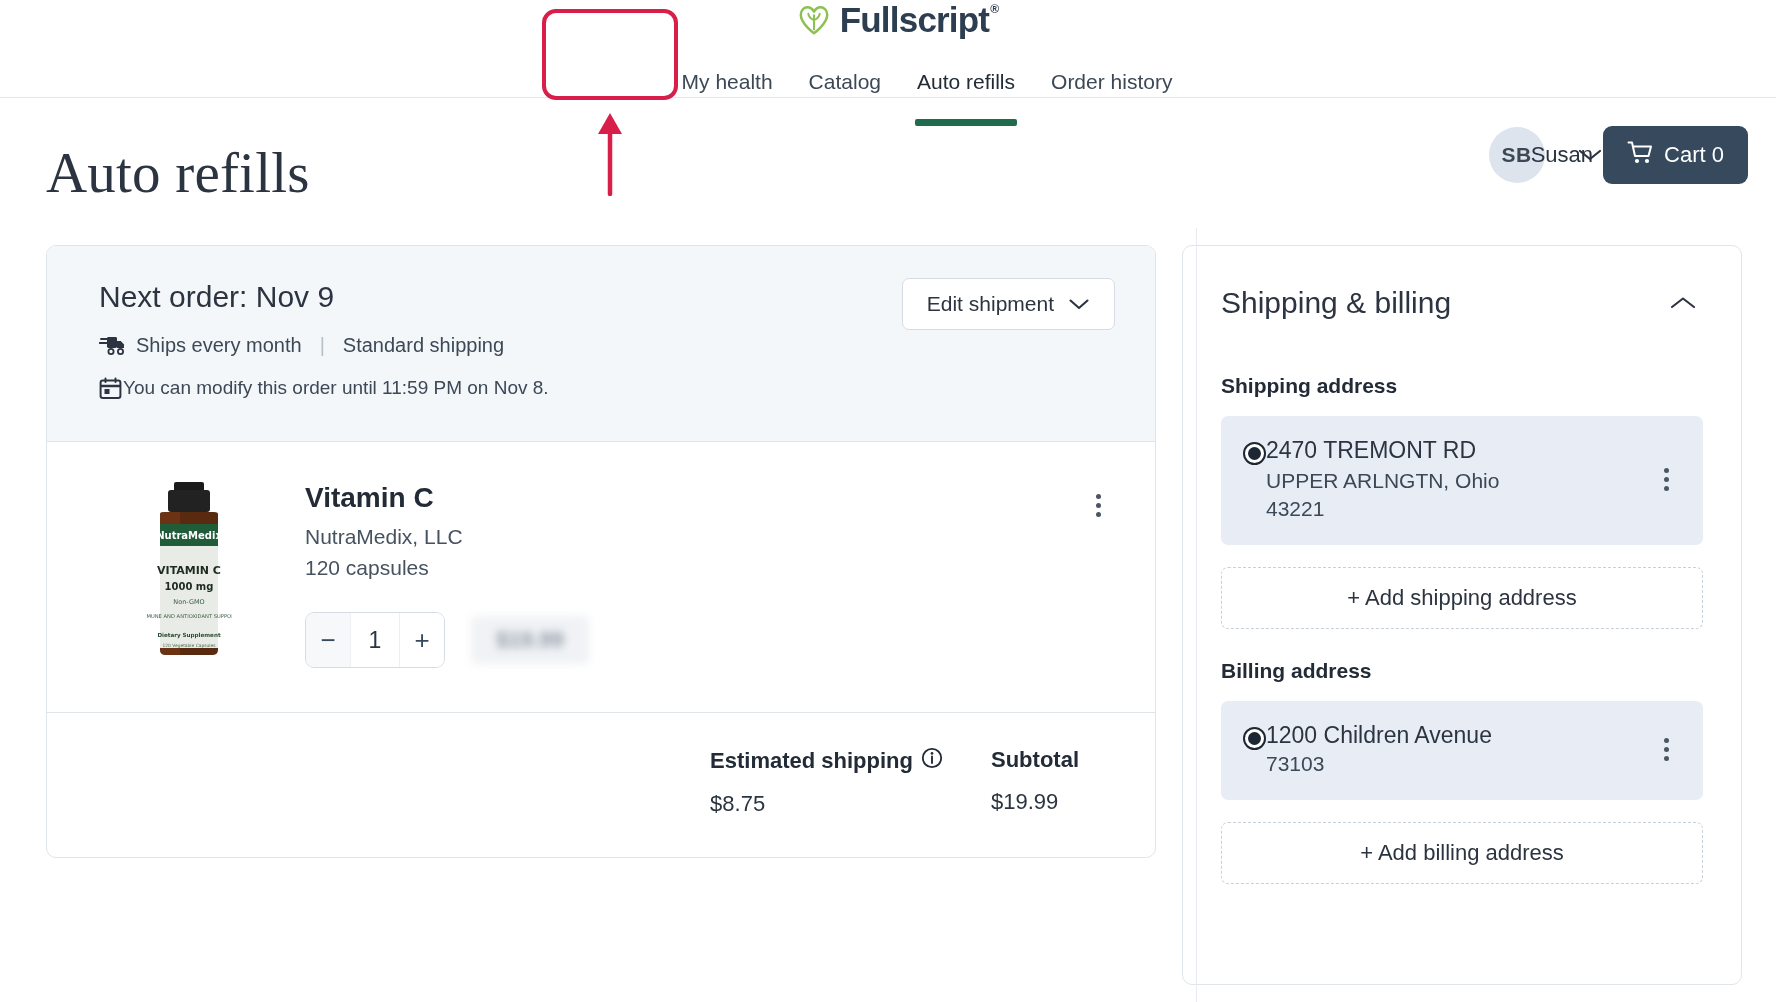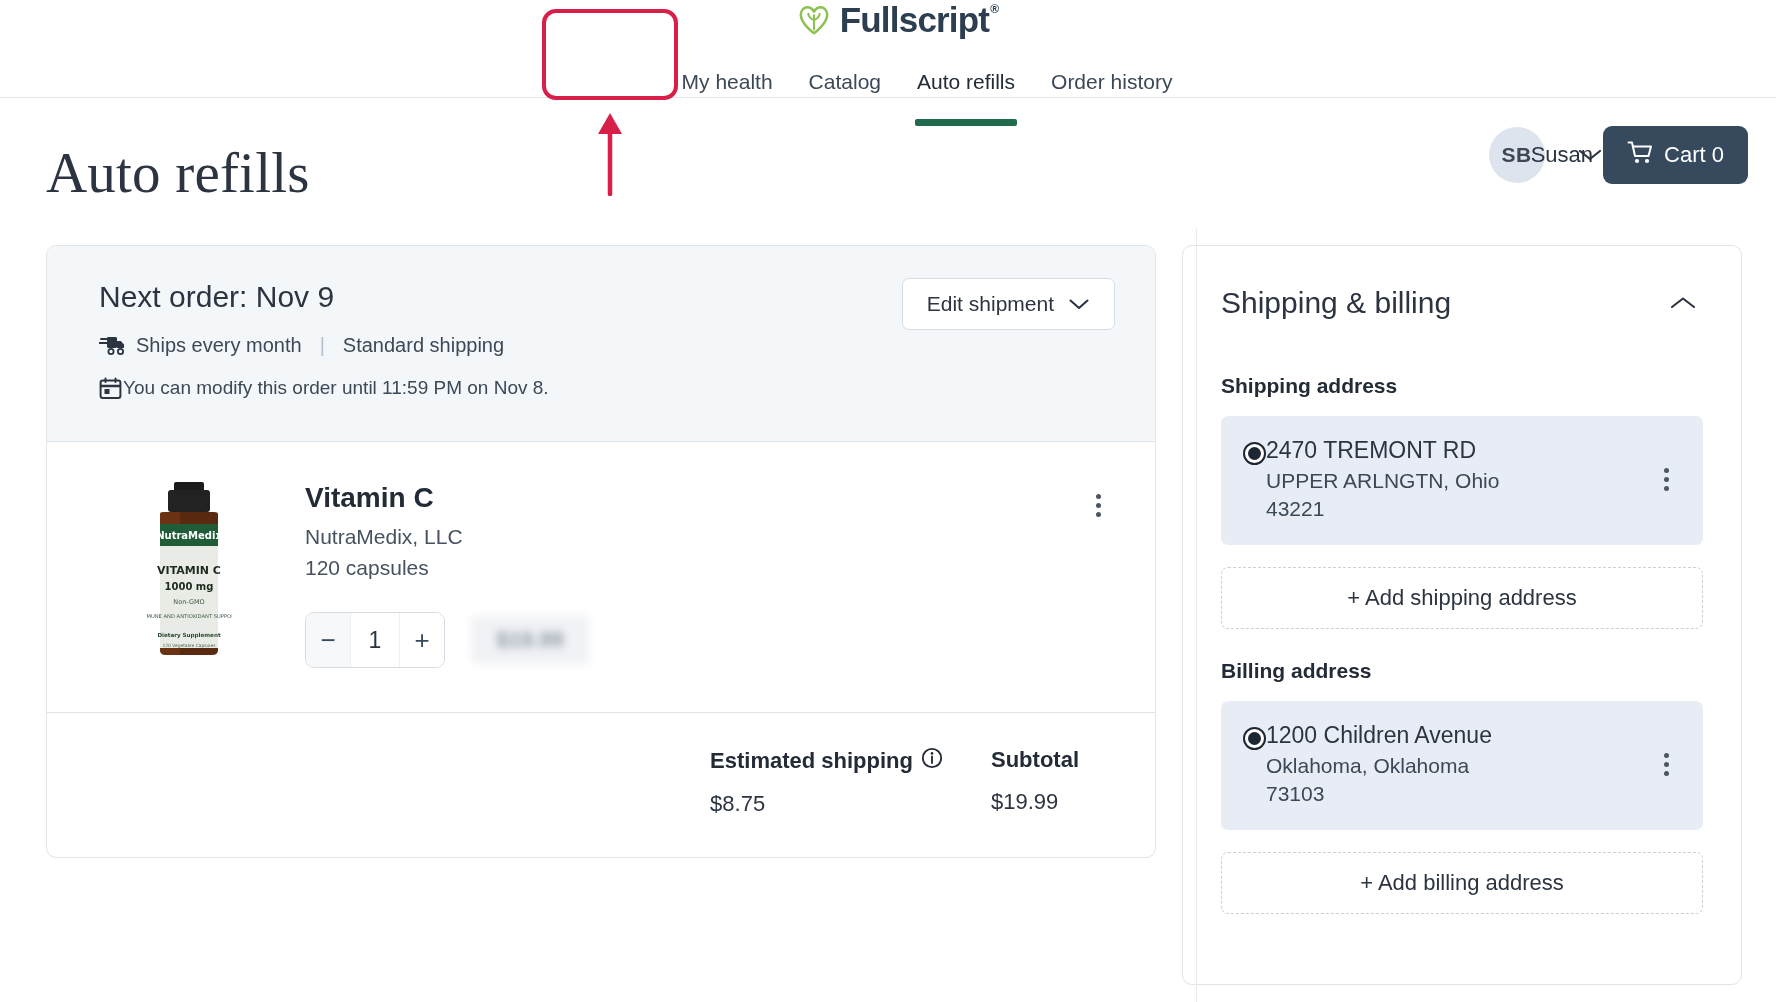--- a/index.html
+++ b/index.html
@@ -461,21 +461,20 @@
       <button class="add-btn">+ Add shipping address</button>
 
       <div class="spacer-22"></div>
 
       <div class="field-label">Billing address</div>
 
       <div class="addr-card">
         <div class="radio"></div>
         <div class="addr-lines">
           <div class="addr-l1">1200 Children Avenue</div>
-          <div class="addr-l2">Oklahoma, Oklahoma</div>
           <div class="addr-l3">73103</div>
         </div>
         <div class="addr-kebab">
           <i></i>
             <i></i>
             <i></i>
         </div>
       </div>
 
       <button class="add-btn">+ Add billing address</button>

